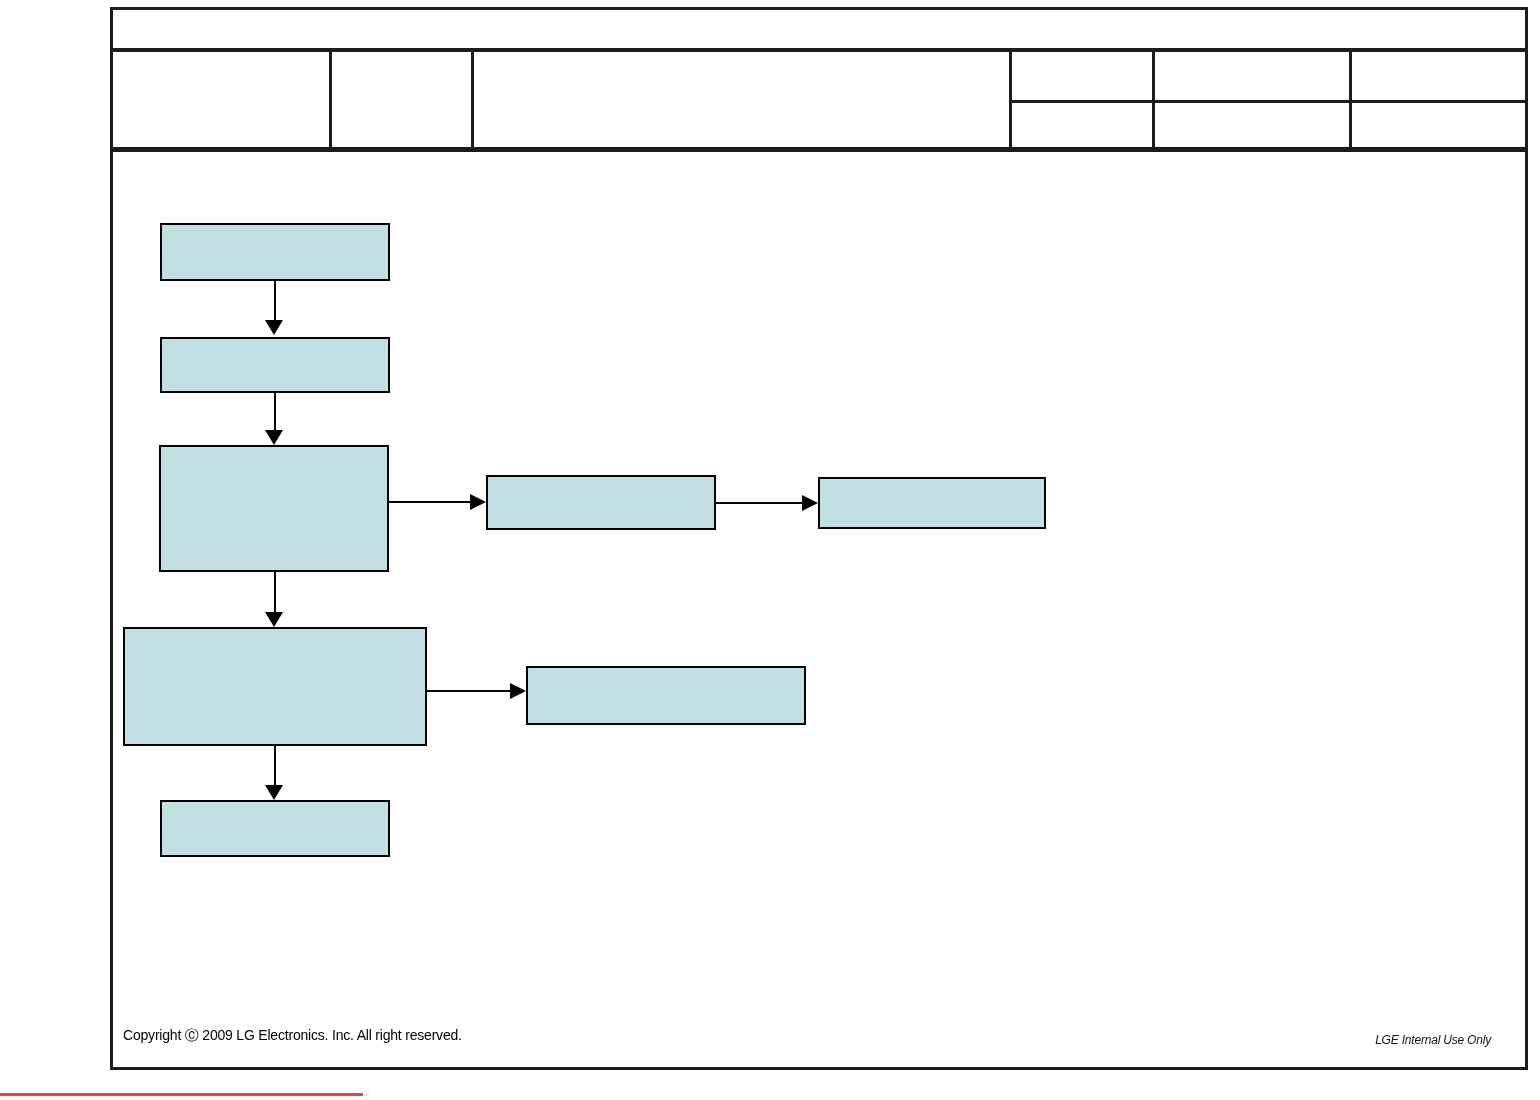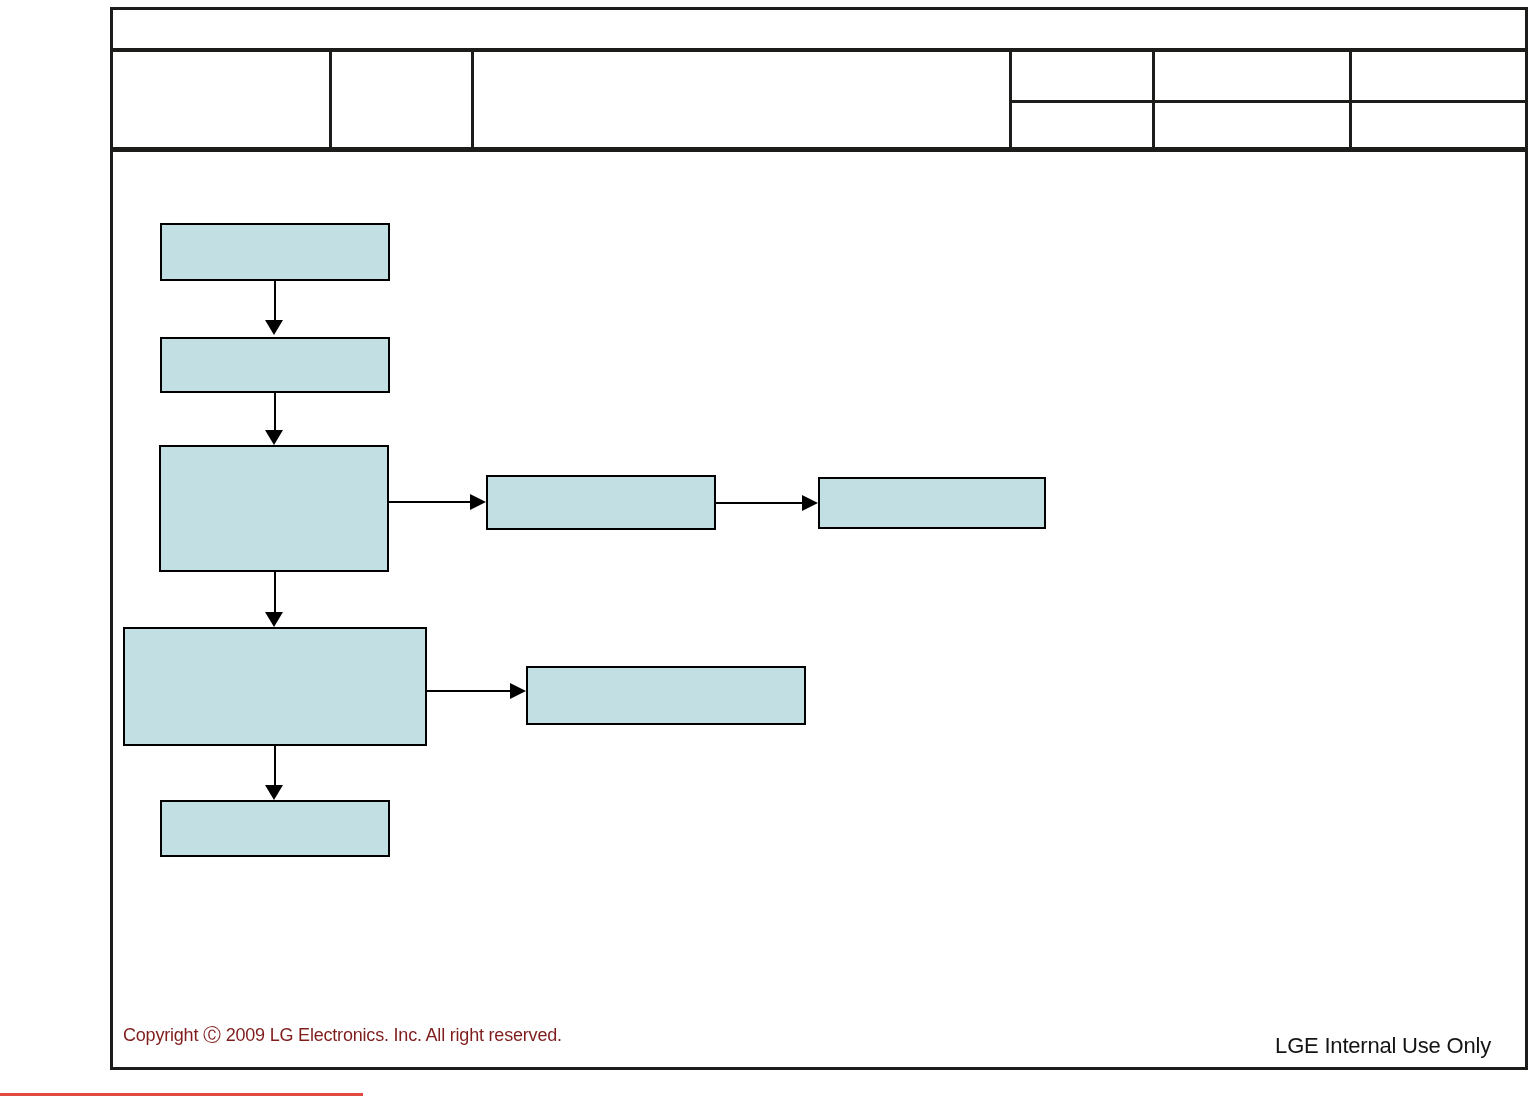--- a/index.html
+++ b/index.html
@@ -44,26 +44,27 @@
     border-left:16px solid #000;}
   .a1s{left:161px;top:271px;height:40px;}   .a1h{left:152px;top:310px;}
   .a2s{left:161px;top:383px;height:38px;}   .a2h{left:152px;top:420px;}
   .a3s{left:161px;top:562px;height:41px;}   .a3h{left:152px;top:602px;}
   .a4s{left:161px;top:736px;height:40px;}   .a4h{left:152px;top:775px;}
   .h1s{left:276px;top:491px;width:81px;}    .h1h{left:357px;top:484px;}
   .h2s{left:603px;top:492px;width:86px;}    .h2h{left:689px;top:485px;}
   .h3s{left:314px;top:680px;width:83px;}    .h3h{left:397px;top:673px;}
   
   .footer-left{
-    position:absolute;left:10px;top:1013px;font-size:18px;line-height:24px;
-    letter-spacing:-0.2px;color:#7f1d1d;
+    position:absolute;left:10px;top:1013px;font-size:14px;line-height:24px;
+    letter-spacing:-0.2px;color:#000000;
   }
   .footer-right{
-    position:absolute;right:34px;top:1023px;font-size:22px;color:#141414;
+    position:absolute;right:34px;top:1023px;font-size:12px;color:#141414;
     letter-spacing:-0.2px;
+    font-style:italic;
   }
   
   .red-edge{position:absolute;left:0;top:1093px;width:363px;height:3px;background:#e04a41;}
 </style>
 </head>
 <body>
 
 <div class="page-frame">
 
   <div class="hrule rule-top"></div>

